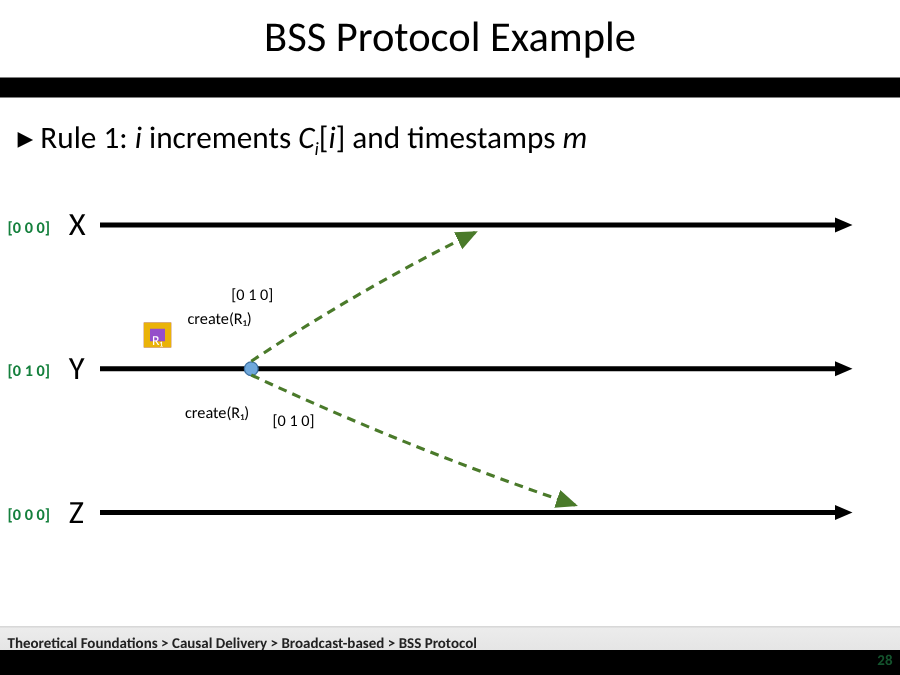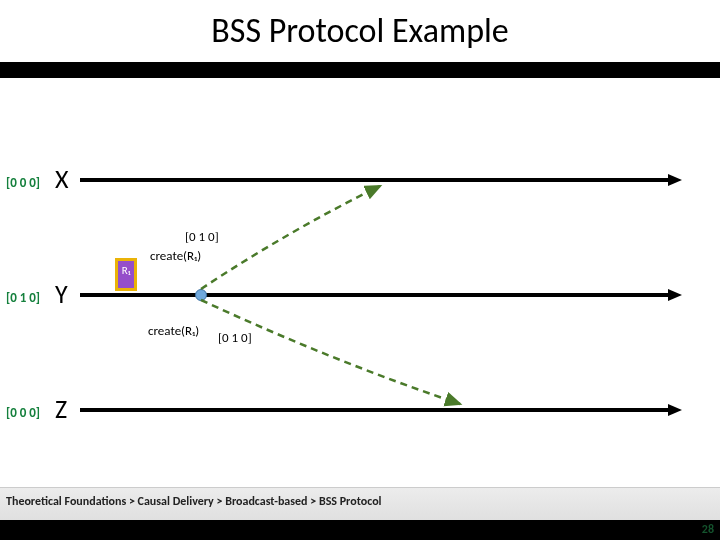--- a/index.html
+++ b/index.html
@@ -7,37 +7,41 @@
   .slide { position: relative; width: 720px; height: 540px; }
   .title { text-align: center; font-size: 34px; padding-top: 10px; color: #000; }
   .black-bar { position: absolute; left: 0; top: 62px; width: 720px; height: 16px; background: #000; }
   .rule { position: absolute; left: 14px; top: 94px; font-size: 25px; color: #000; }
   .rule .it { font-style: italic; }
   .rule .sub { font-size: 15px; font-style: italic; vertical-align: sub; }
   .tl-label { position: absolute; font-size: 13px; font-weight: bold; color: #15803d; }
   .tl-node { position: absolute; font-size: 26px; color: #000; }
   .timeline { position: absolute; height: 4px; background: #000; }
   .arrowhead { position: absolute; width: 0; height: 0; border-top: 6px solid transparent; border-bottom: 6px solid transparent; border-left: 14px solid #000; }
-  .r1-box { position: absolute; width: 22px; height: 33px; background: #954eca; border: 3px solid #eab308; color: #fff; font-size: 11px; text-align: center; line-height: 20px; }
+  .r1-box { position: absolute; width: 22px; height: 20px; background: #954eca; border: 5px solid #eab308; color: #fff; font-size: 11px; text-align: center; line-height: 20px; }
   .event-dot { position: absolute; width: 12px; height: 12px; border-radius: 50%; background: #6fa8dc; border: 1px solid #3b6fa0; }
   .small-txt { position: absolute; font-size: 13px; color: #000; }
-  .breadcrumb-wrap { position: absolute; left: 0; top: 487px; width: 720px; height: 33px; background: linear-gradient(#ececec, #e0e0e0); border-top: 1px solid #ccc; }
+  .breadcrumb-wrap { position: absolute; left: 0; top: 501px; width: 720px; height: 33px; background: linear-gradient(#ececec, #e0e0e0); border-top: 1px solid #ccc; }
   .breadcrumb { position: absolute; left: 6px; top: 6px; font-size: 12px; font-weight: bold; color: #222; }
   .page-bar { position: absolute; left: 0; top: 520px; width: 720px; height: 20px; background: #000; }
   .page-num { position: absolute; right: 6px; top: 522px; color: #14532d; font-size: 12px; font-weight: bold; }
   svg.dashed { position: absolute; overflow: visible; pointer-events: none; }
 </style>
 </head>
 <body>
 
 <div class="slide">
 
   <div class="title">BSS Protocol Example</div>
   <div class="black-bar"></div>
 
+  <div class="rule">
+    <span>▸</span>
+    <span>Rule 1: </span><span class="it">i</span><span> increments </span><span class="it">C</span><span class="sub">i</span><span>[</span><span class="it">i</span><span>]</span><span> and timestamps </span><span class="it">m</span>
+  </div>
 
   <div class="tl-label" style="left:6px; top:175px;">[0 0 0]</div>
   <div class="tl-node" style="left:55px; top:163px;">X</div>
   <div class="timeline" style="left:80px; top:178px; width:590px;"></div>
   <div class="arrowhead" style="left:668px; top:174px;"></div>
 
   <div class="tl-label" style="left:6px; top:290px;">[0 1 0]</div>
   <div class="tl-node" style="left:55px; top:278px;">Y</div>
   <div class="timeline" style="left:80px; top:293px; width:590px;"></div>
   <div class="arrowhead" style="left:668px; top:289px;"></div>

